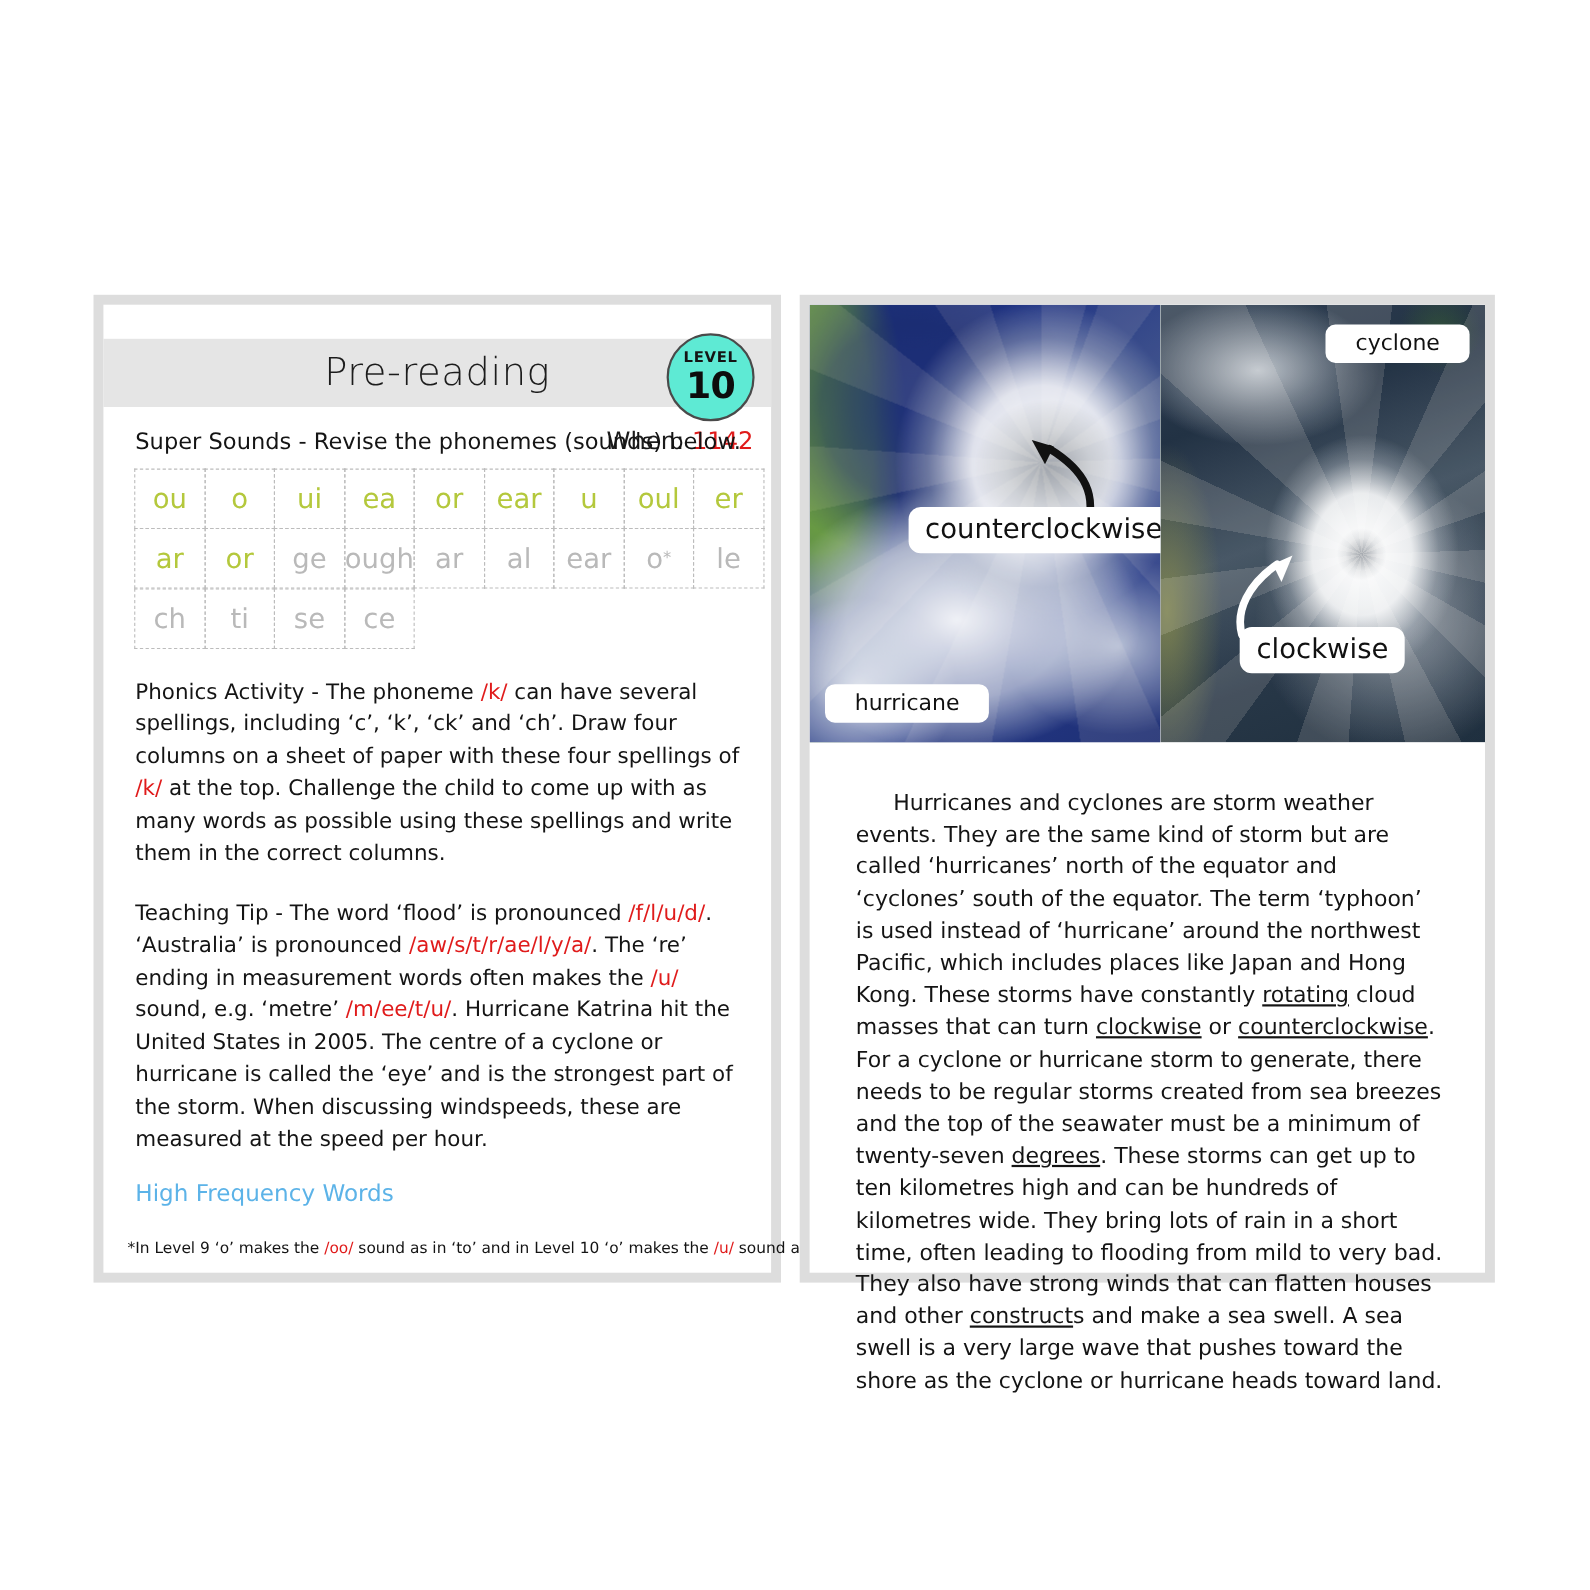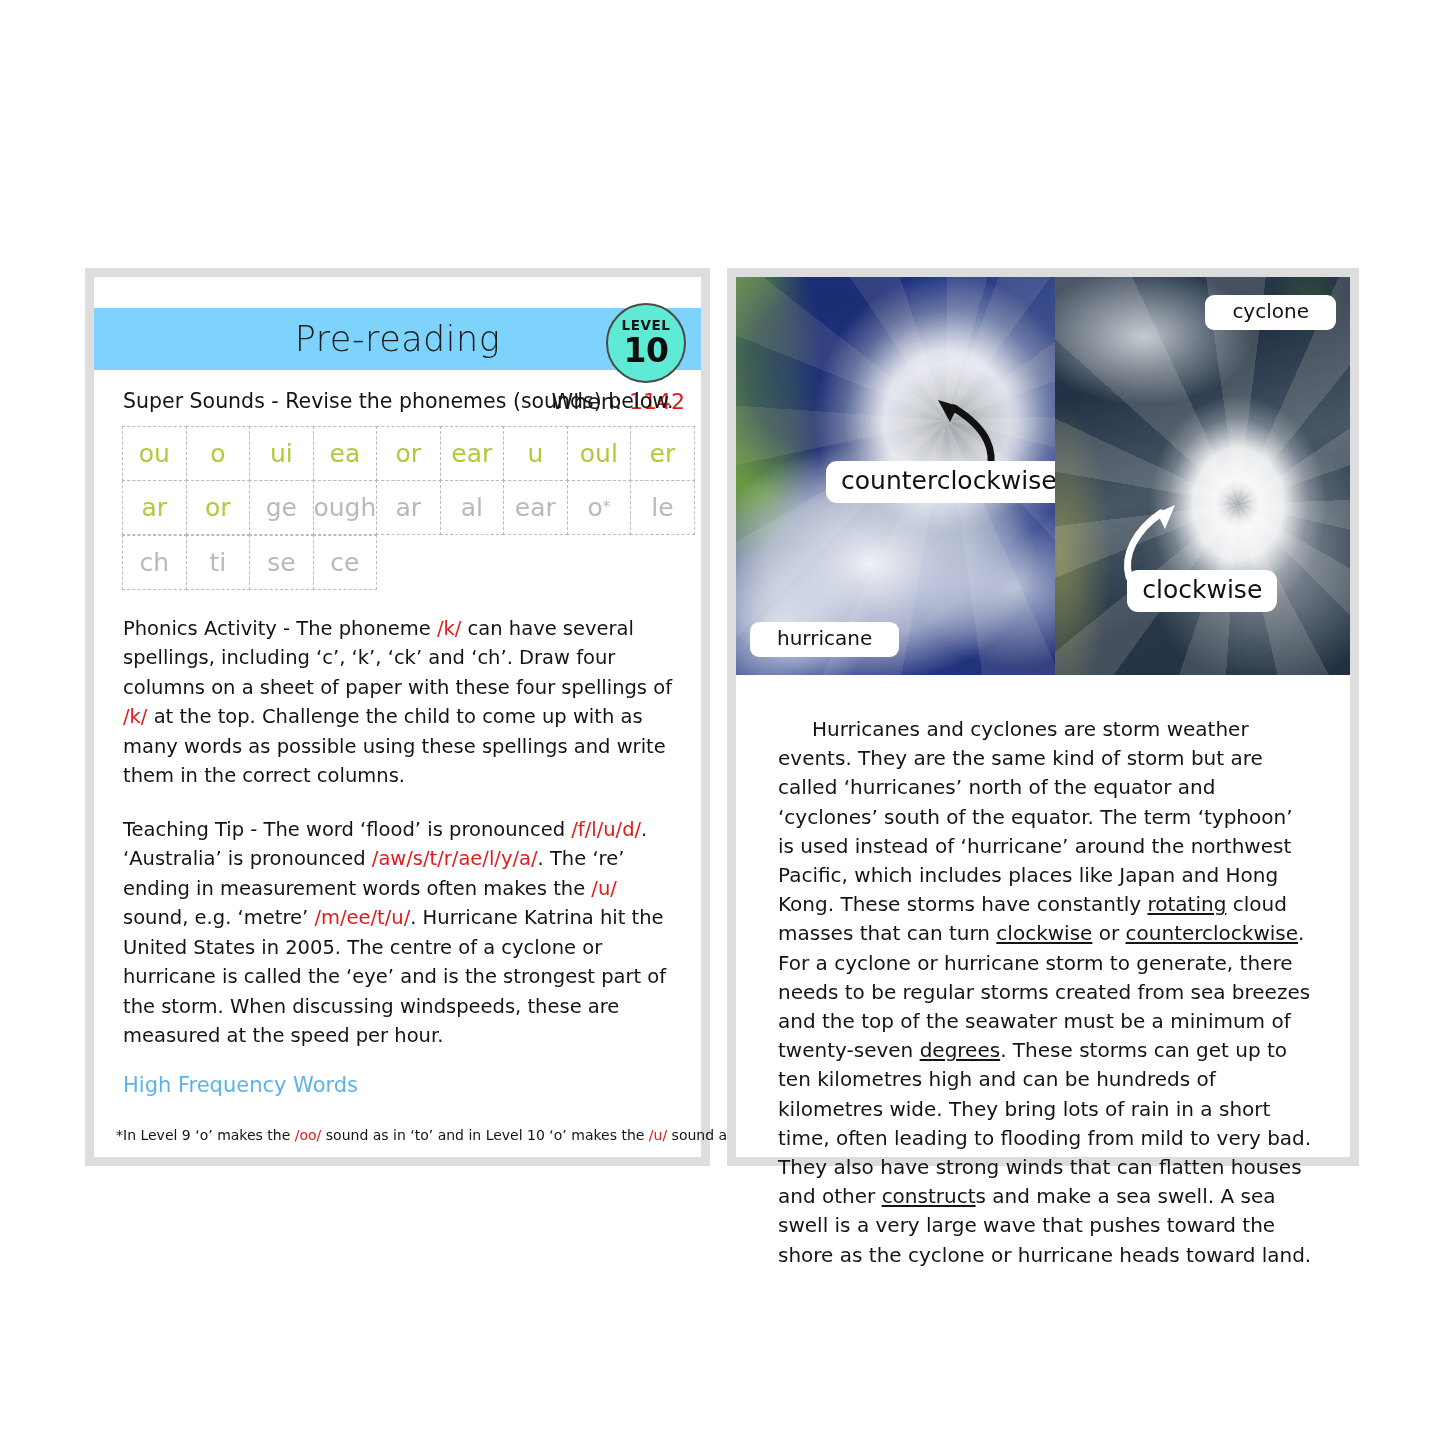--- a/index.html
+++ b/index.html
@@ -28,21 +28,21 @@
 
   #left-panel  { left: 85px;  top: 268px; width: 625px; height: 898px; }
   #right-panel { left: 727px; top: 268px; width: 632px; height: 898px; }
 
   
   .header-band {
     position: absolute;
     left: 0; top: 31px;
     width: 100%;
     height: 62px;
-    background: #7dd3fc;
+    background: #e5e5e5;
     display: flex;
     align-items: center;
     justify-content: center;
   }
   .header-title {
     font-family: "DejaVu Sans", sans-serif;
     font-size: 35px;
     font-weight: 300;
     color: #1c1c1c;
     letter-spacing: 0.5px;

